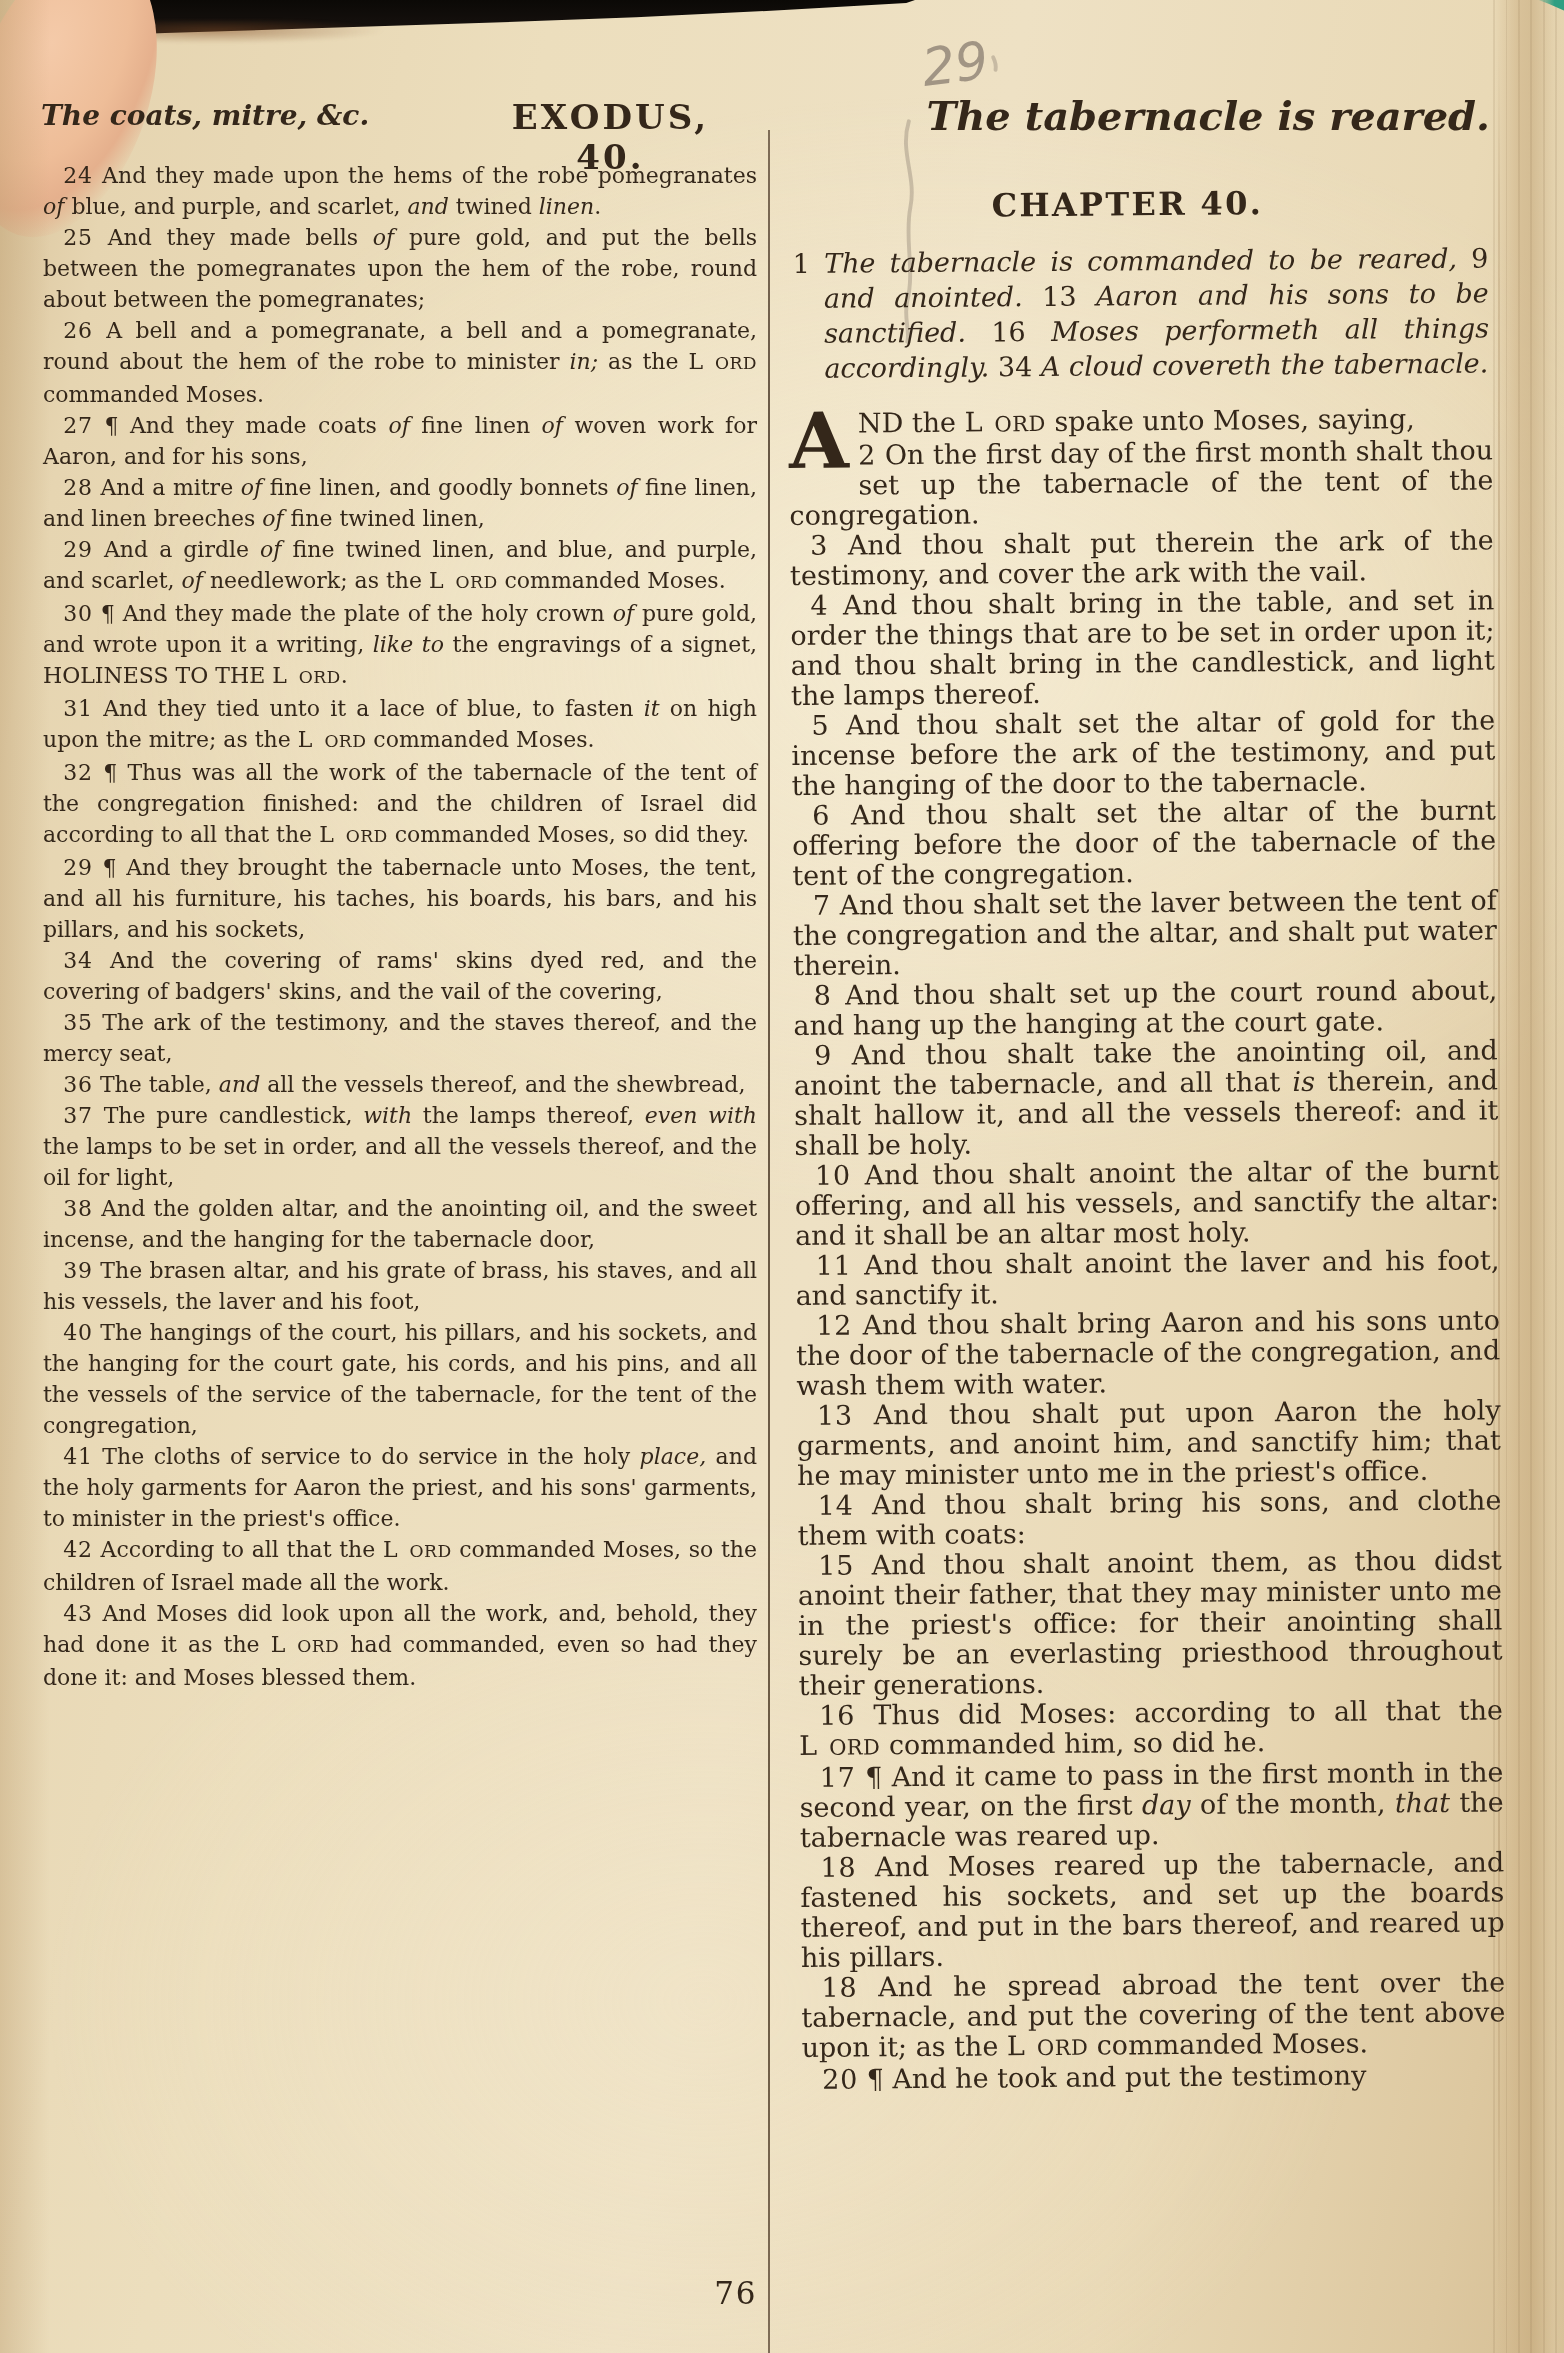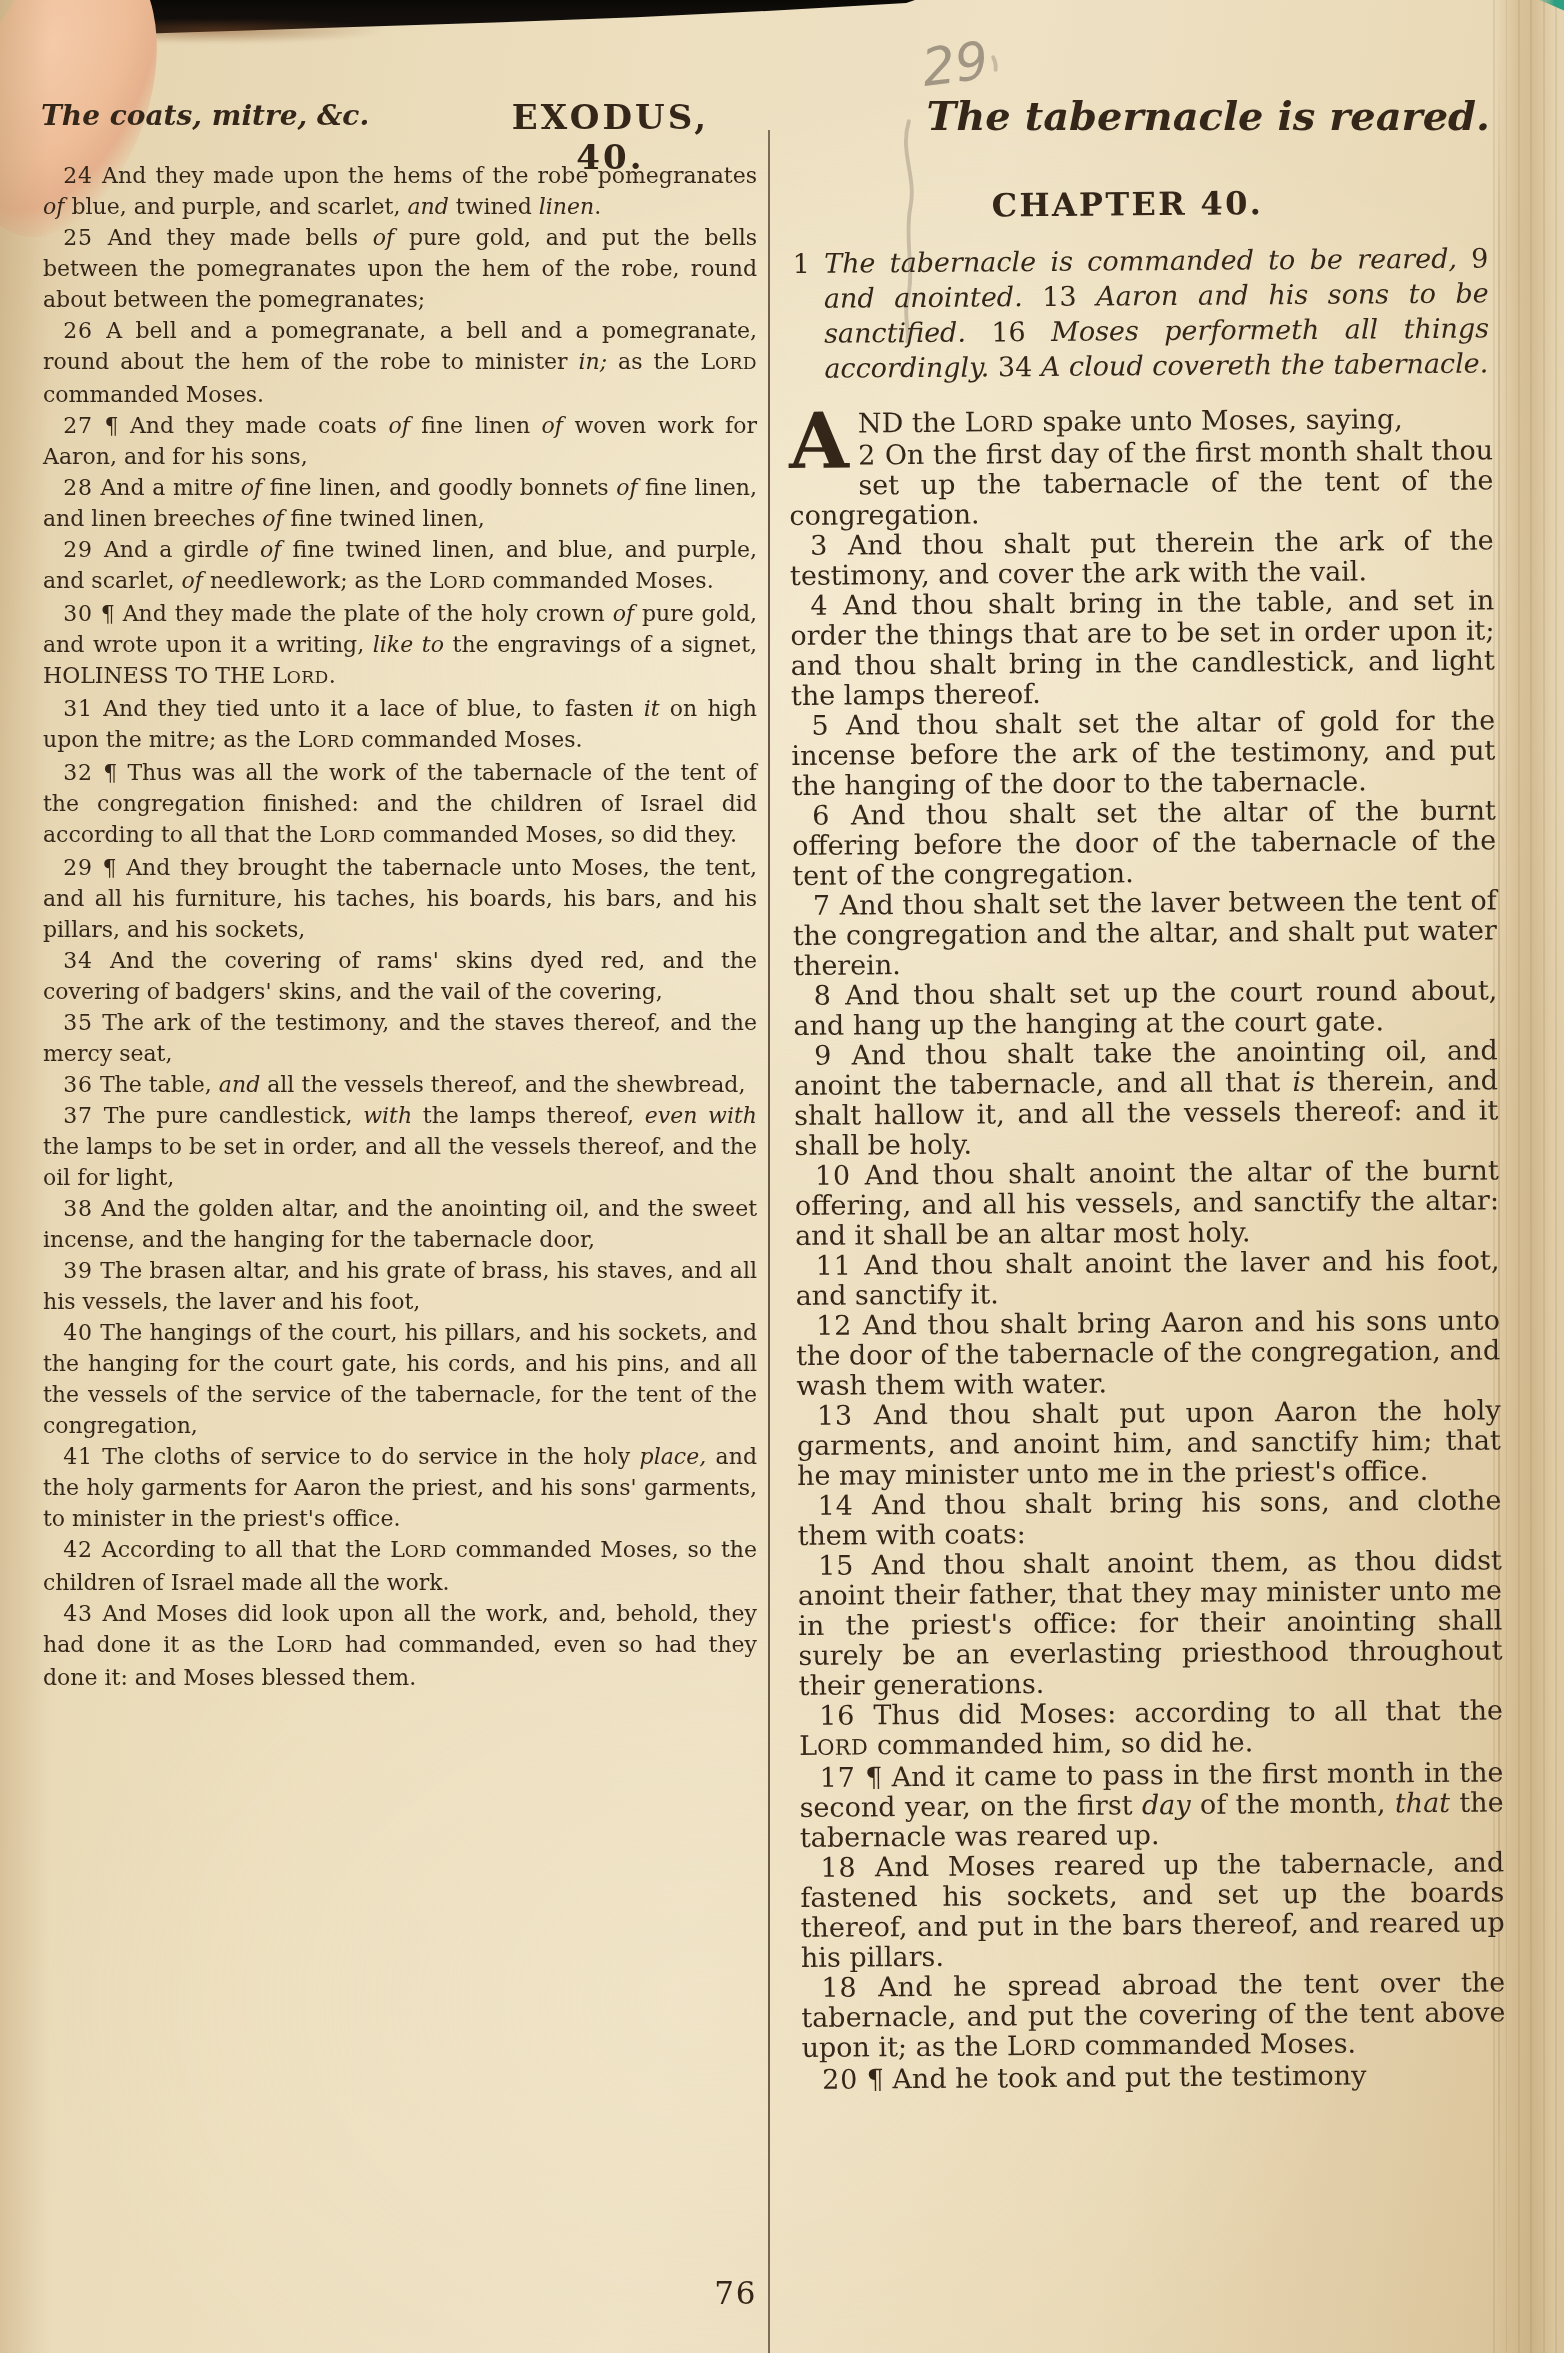--- a/index.html
+++ b/index.html
@@ -48,21 +48,21 @@
   
   .col-rule{left:768px;top:130px;width:2.3px;height:2224px;opacity:.85;
     background:linear-gradient(#6b5844,#4e3d2c 15%,#57452f 85%,#6b5844);}
   .col{text-align:justify;}
   .col-left{left:43px;top:160px;width:714px;font-size:22px;line-height:31px;}
   .col-right{left:787px;top:192px;width:704px;font-size:27px;line-height:30px;
     transform:rotate(-0.45deg);transform-origin:top left;}
   .verse{margin:0;text-indent:20.3px;}
   .verse.no-indent{text-indent:0;}
   .vnum{letter-spacing:0.8px;}
-  .lord .sc{font-size:.78em;letter-spacing:0.4px;}
+  .lord .sc{font-size:.78em;letter-spacing:0.4px;margin-left:12px;}
   .dropcap{float:left;font-weight:bold;font-size:77px;line-height:61px;padding:1.6px 9.4px 0 0;}
   .chapter-heading{margin:0 0 23.5px -23.5px;text-align:center;font-size:32px;letter-spacing:2.3px;font-weight:600;}
   .summary{margin:0 0 23.5px;font-style:normal;font-size:27px;line-height:35px;
     padding:0 3.1px 0 36px;text-indent:-31px;}
   .summary i, .verse i{font-style:italic;}
 
   .page-number{left:43px;top:2261px;width:714px;box-sizing:border-box;padding-left:149px;
     text-align:right;font-size:31px;letter-spacing:1.6px;margin-top:14px;}
 </style>
 </head>

